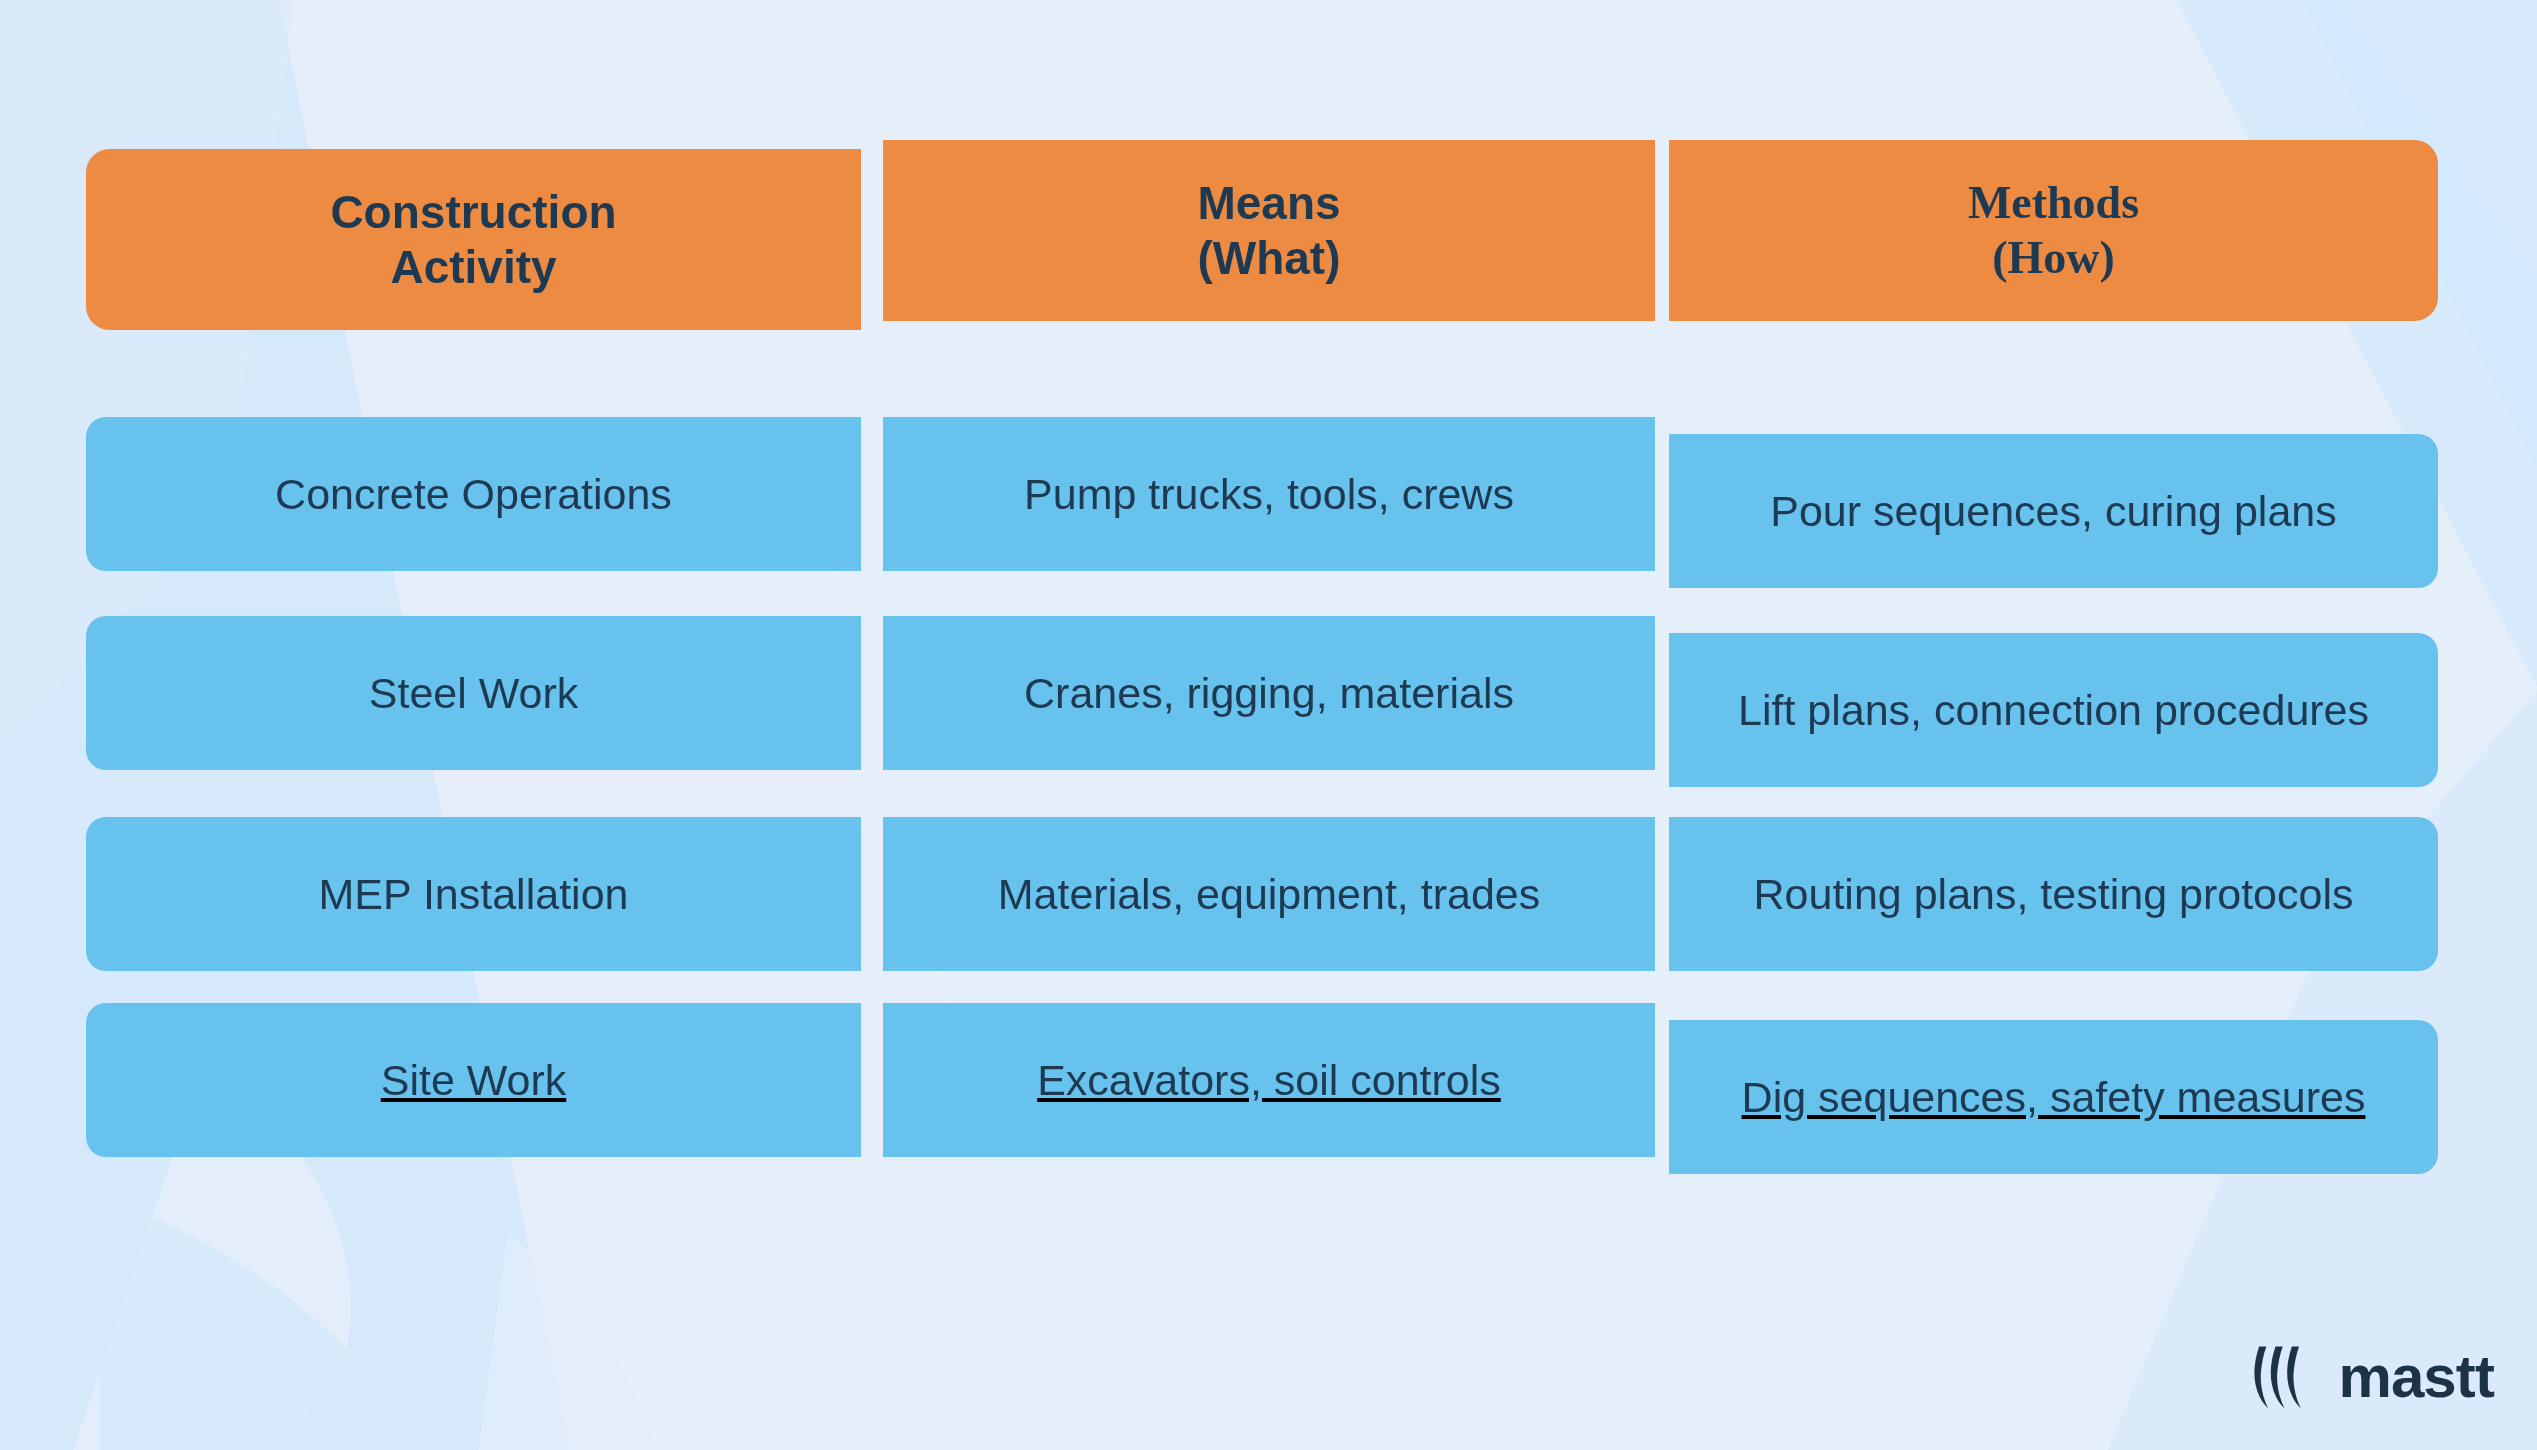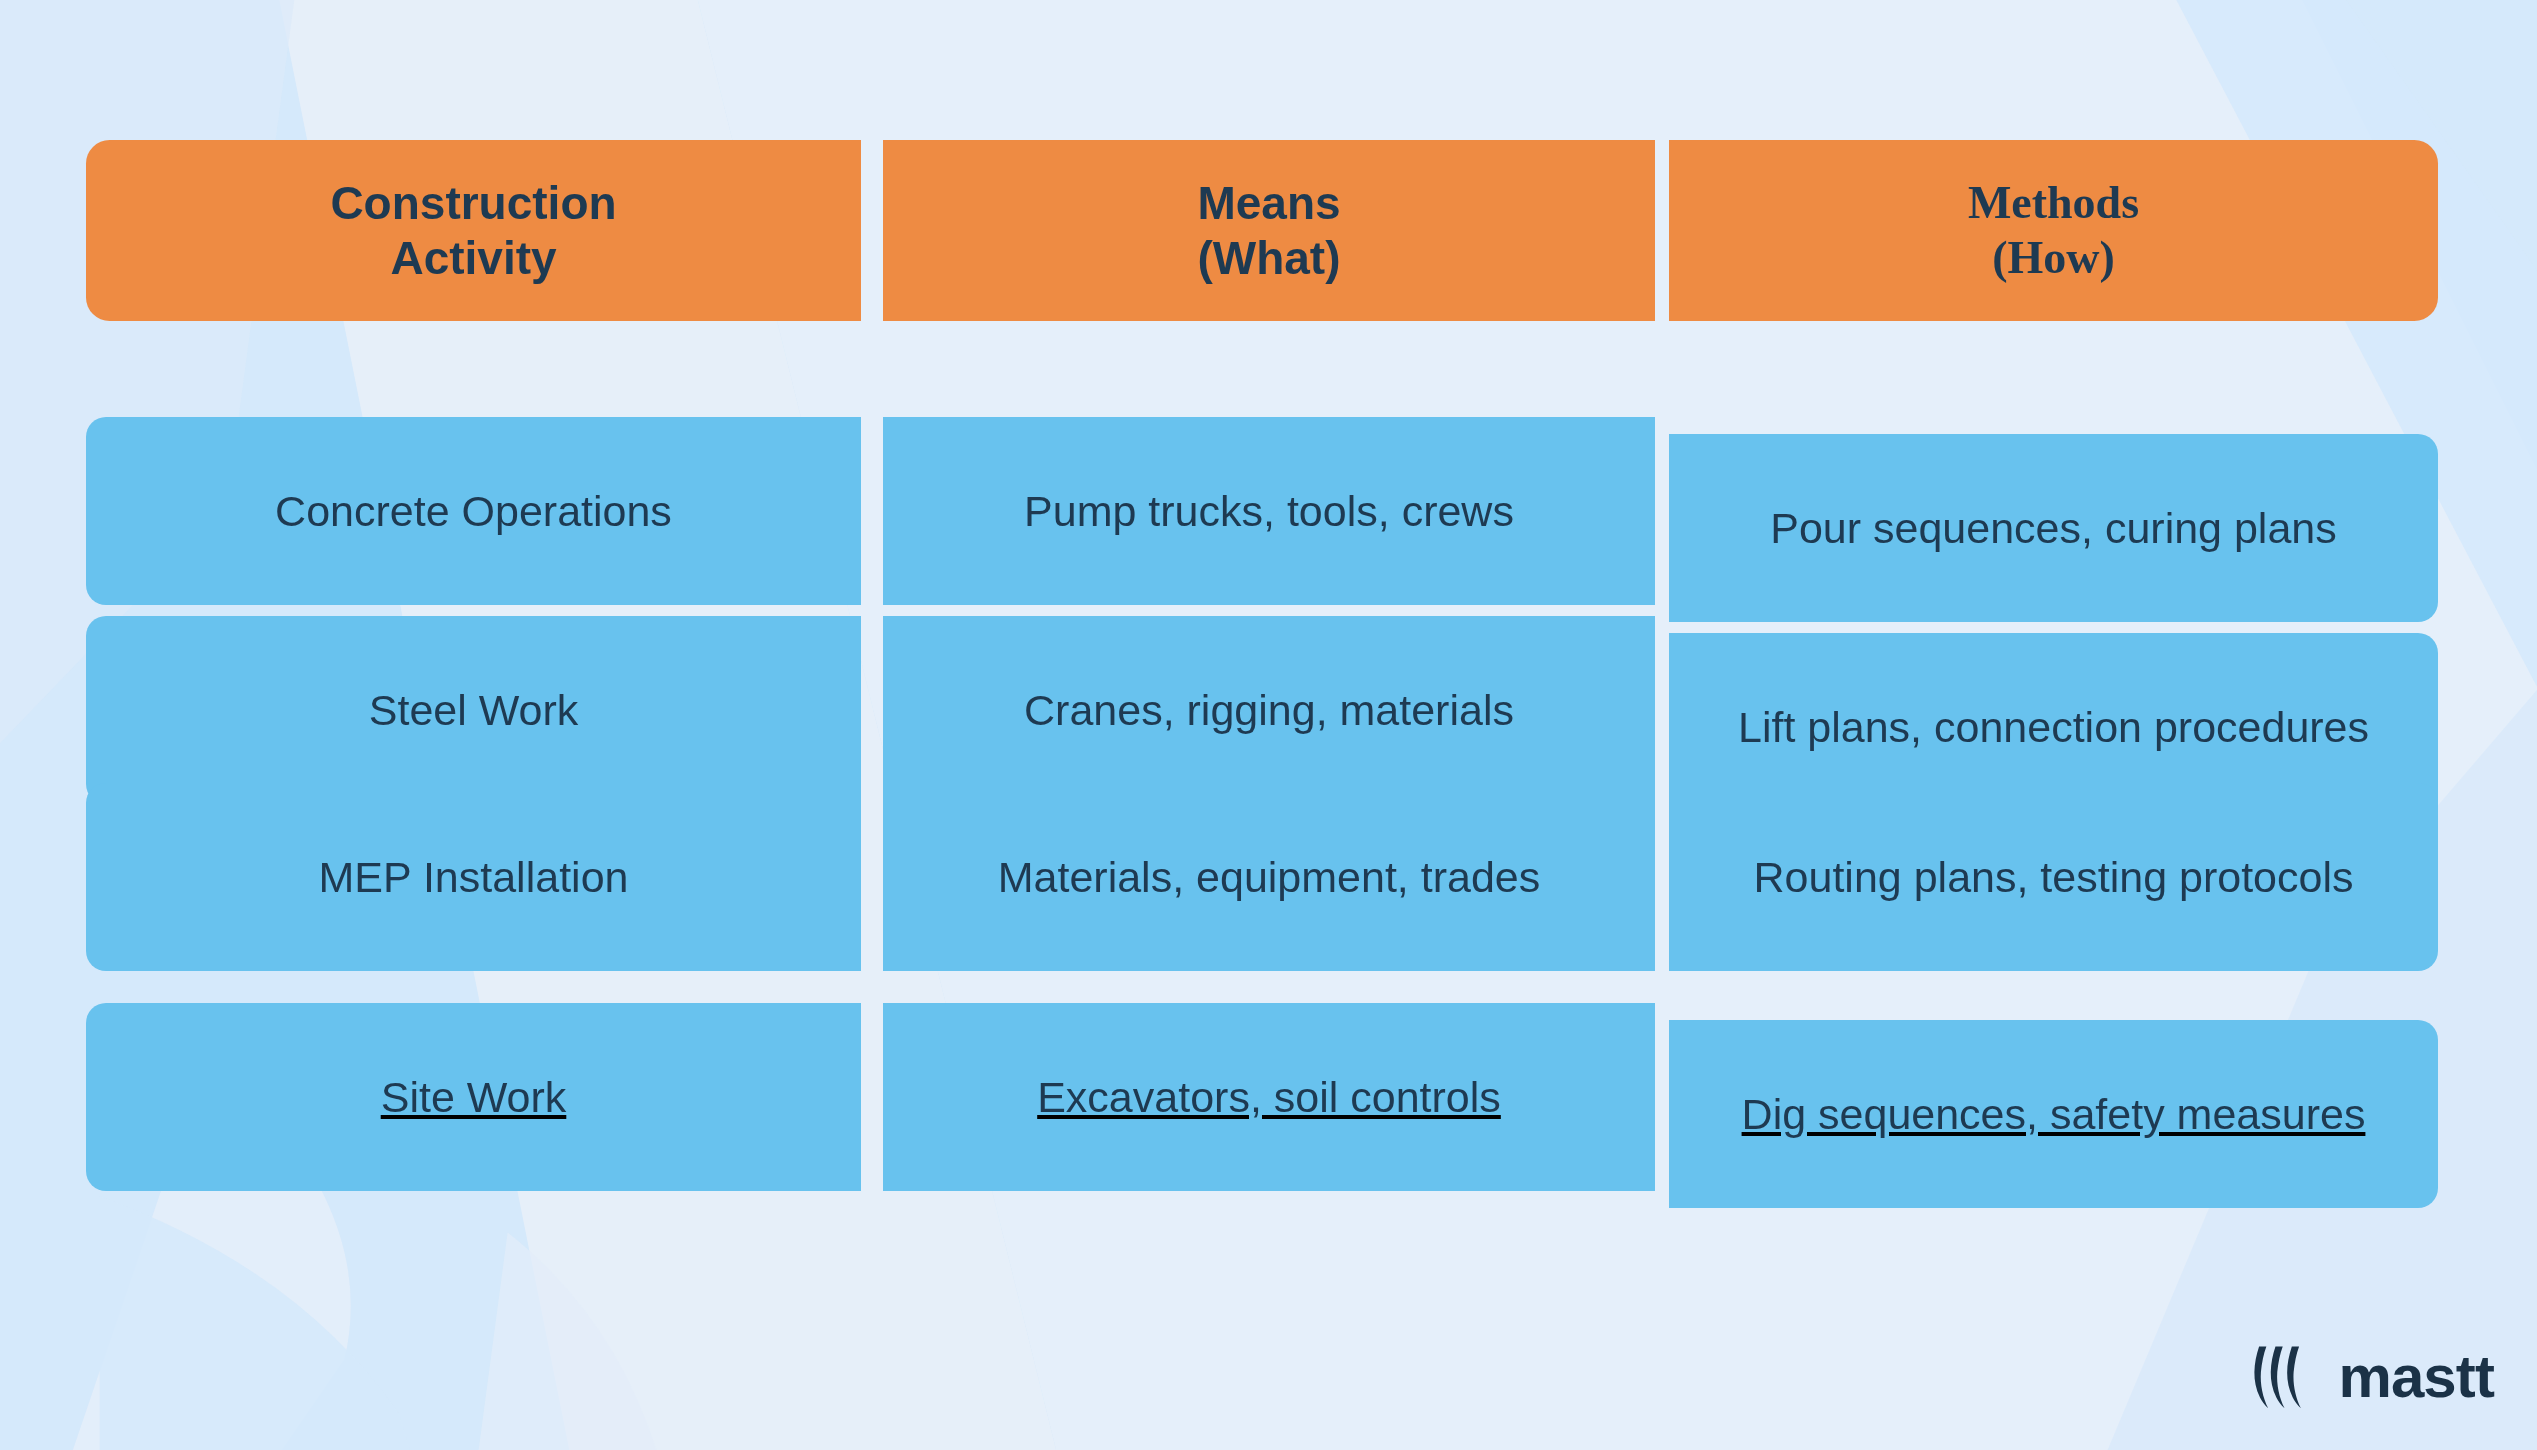--- a/index.html
+++ b/index.html
@@ -59,29 +59,29 @@
 
   
   .header-row { top: 140px; height: 181px; }
   .header-row .cell {
     background: #ee8b43;
     height: 181px;
     font-size: 46px;
     font-weight: bold;
     white-space: pre-line;
   }
-  .header-row .c1 { border-radius: 23.6px 0 0 23.6px; }
+  .header-row .c1 { border-radius: 23.6px 0 0 23.6px; margin-top: 9px; }
   .header-row .c2 { border-radius: 0; }
   .header-row .c3 { border-radius: 0 23.6px 23.6px 0; font-family: Liberation Serif, serif; }
 
   
   .data-row { height: 154px; }
   .data-row .cell {
     background: #68c2ee;
-    height: 188px;
+    height: 154px;
     font-size: 43px;
     font-weight: normal;
   }
   .data-row .c1 { border-radius: 20px 0 0 20px; }
   .data-row .c2 { border-radius: 0; }
   .data-row .c3 { border-radius: 0 20px 20px 0; margin-top: 17px; }
 
   .r1 { top: 417px; }
   .r2 { top: 616px; }
   .r3 { top: 817px; align-items: flex-end; }

